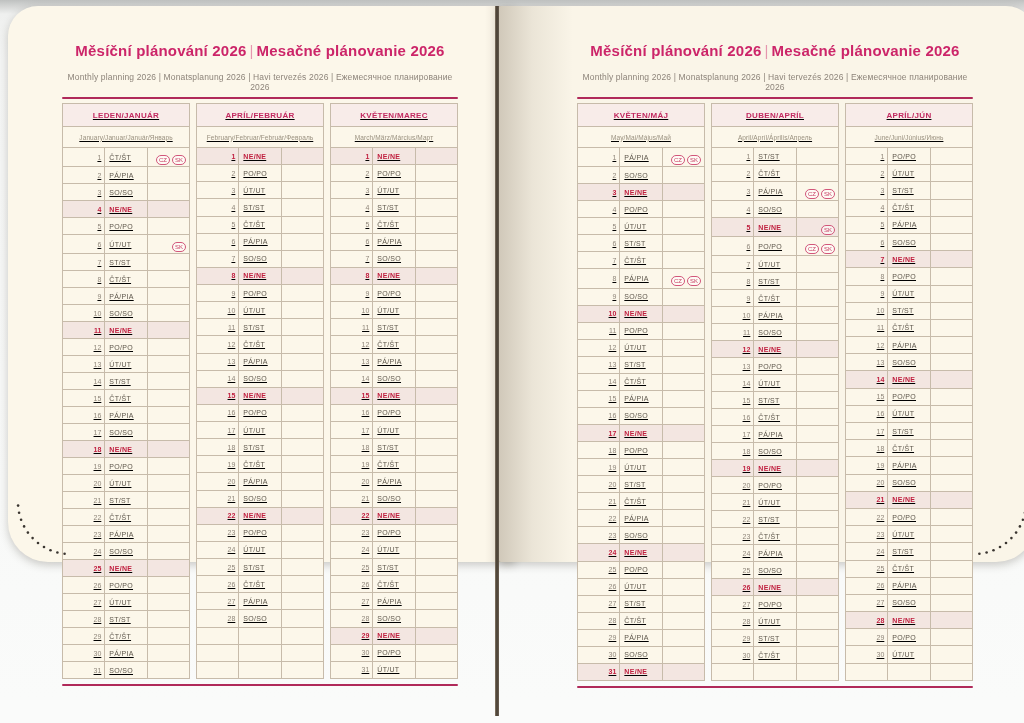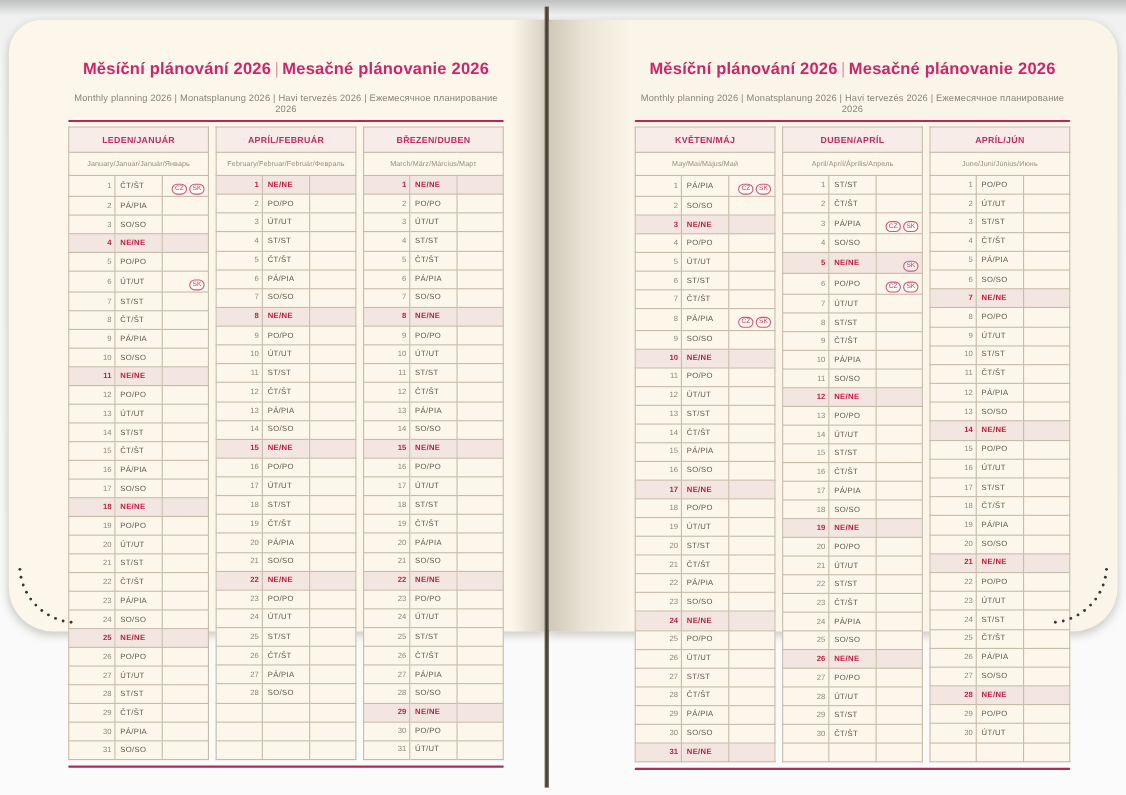--- a/index.html
+++ b/index.html
@@ -1,39 +1,39 @@
 <!DOCTYPE html>
 <html><head>
 <meta charset="utf-8">
 <style>
   html,body{margin:0;padding:0;background:#e7e9e8;}
   .spread{
     position:relative;width:1024px;height:723px;overflow:hidden;
     background:linear-gradient(#bfc1c0 0px,#eff0ef 14px,#f4f5f4 60px,#fafbfa 700px);
     font-family:"Liberation Sans",sans-serif;
   }
-  .page{position:absolute;top:18px;height:556px;background:#fcf7ea;box-shadow:0 3px 8px rgba(60,55,45,.25);}
+  .page{position:absolute;top:6px;height:556px;background:#fcf7ea;box-shadow:0 3px 8px rgba(60,55,45,.25);padding-left:20px;}
   .page.left{left:8px;width:487px;border-radius:30px 2px 2px 40px;}
   .page.right{left:499px;width:517px;border-radius:2px 30px 40px 2px;background:#faf5e8;}
   .page.left::after{content:"";position:absolute;top:0;right:0;bottom:0;width:30px;pointer-events:none;
     background:linear-gradient(to right,rgba(110,92,70,0),rgba(95,80,60,.22));}
   .page.right::before{content:"";position:absolute;top:0;left:0;bottom:0;width:74px;pointer-events:none;
     background:linear-gradient(to right,rgba(100,85,65,.28),rgba(100,85,65,.10) 45%,rgba(100,85,65,0));}
   .spine{position:absolute;left:495px;top:6px;width:4px;height:710px;
     background:linear-gradient(to right,#8a7c6a,#453d32 45%,#6d6153);}
   .content{position:absolute;top:36px;}
   .page.left .content{left:54px;width:396px;}
   .page.right .content{left:78px;width:396px;}
   .title{text-align:center;font-size:15px;font-weight:700;color:#cc2569;letter-spacing:.2px;}
   .title .sep{opacity:.45;padding:0 3px;font-weight:400;}
   .subtitle{margin-top:13px;text-align:center;font-size:8.5px;color:#8d847a;letter-spacing:.15px;}
   .rule{height:2px;background:#b02a5a;border-radius:1px;}
   .rule.top{margin-top:5px;}
   .rule.bottom{margin-top:5px;}
-  .months{display:flex;gap:6px;margin-top:4px;}
+  .months{display:flex;gap:6px;margin-top:4px;text-decoration:underline;}
   table.month{border-collapse:collapse;table-layout:fixed;width:128px;background:#fcf7ea;
     border:1px solid #a79a87;}
   table.month th,table.month td{border:1px solid #c7bbaa;overflow:hidden;white-space:nowrap;}
   th.mname{height:20px;font-size:8px;font-weight:700;color:#c22a60;background:#f8ece9;letter-spacing:.3px;}
   th.msub{height:18px;font-size:6.5px;font-weight:400;color:#99907f;letter-spacing:.1px;}
   tbody tr{height:17px;}
   td.num{width:19px;font-size:7px;color:#8f867a;text-align:right;padding:0 3px 0 0;}
   td.day{width:47px;font-size:7px;color:#5d564b;padding:0 0 0 4px;letter-spacing:.3px;}
   td.note{text-align:right;padding:0 3px 0 0;}
   tr.sun{background:#f3e6e1;}
@@ -387,21 +387,21 @@
               <tr>
                 <td class="num"></td>
                 <td class="day"></td>
                 <td class="note"></td>
               </tr>
             </tbody>
           </table>
           <table class="month">
             <thead>
               <tr>
-                <th class="mname" colspan="3">BŘEZEN/DUBEN</th>
+                <th class="mname" colspan="3">KVĚTEN/MAREC</th>
               </tr>
               <tr>
                 <th class="msub" colspan="3">March/März/Március/Март</th>
               </tr>
             </thead>
             <tbody>
               <tr class="sun">
                 <td class="num">1</td>
                 <td class="day">NE/NE</td>
                 <td class="note"></td>

